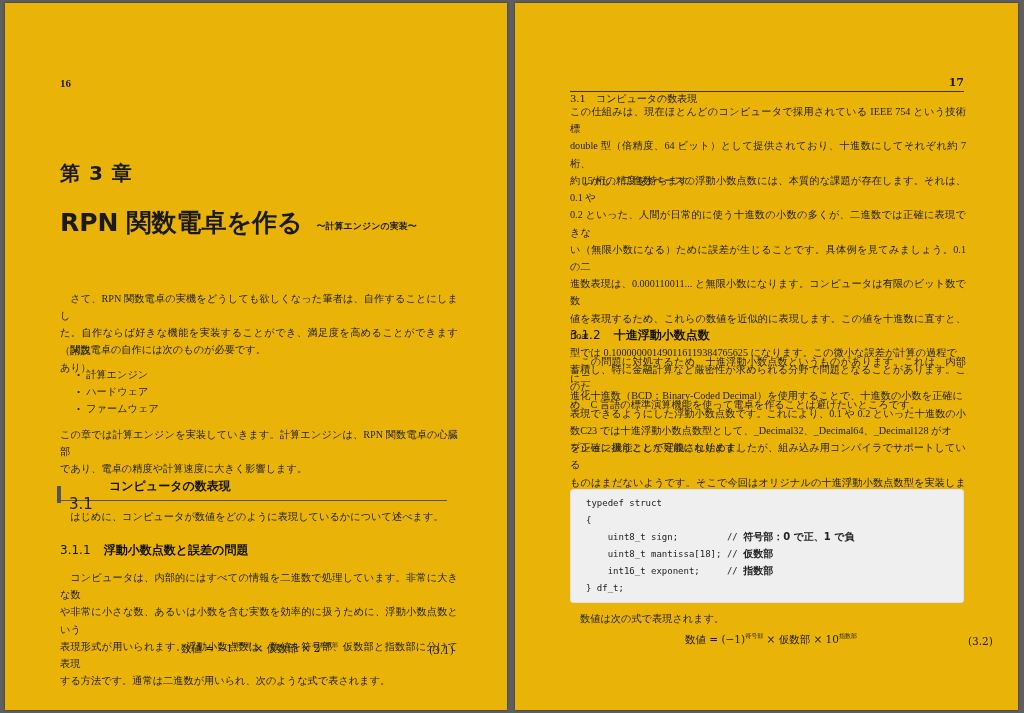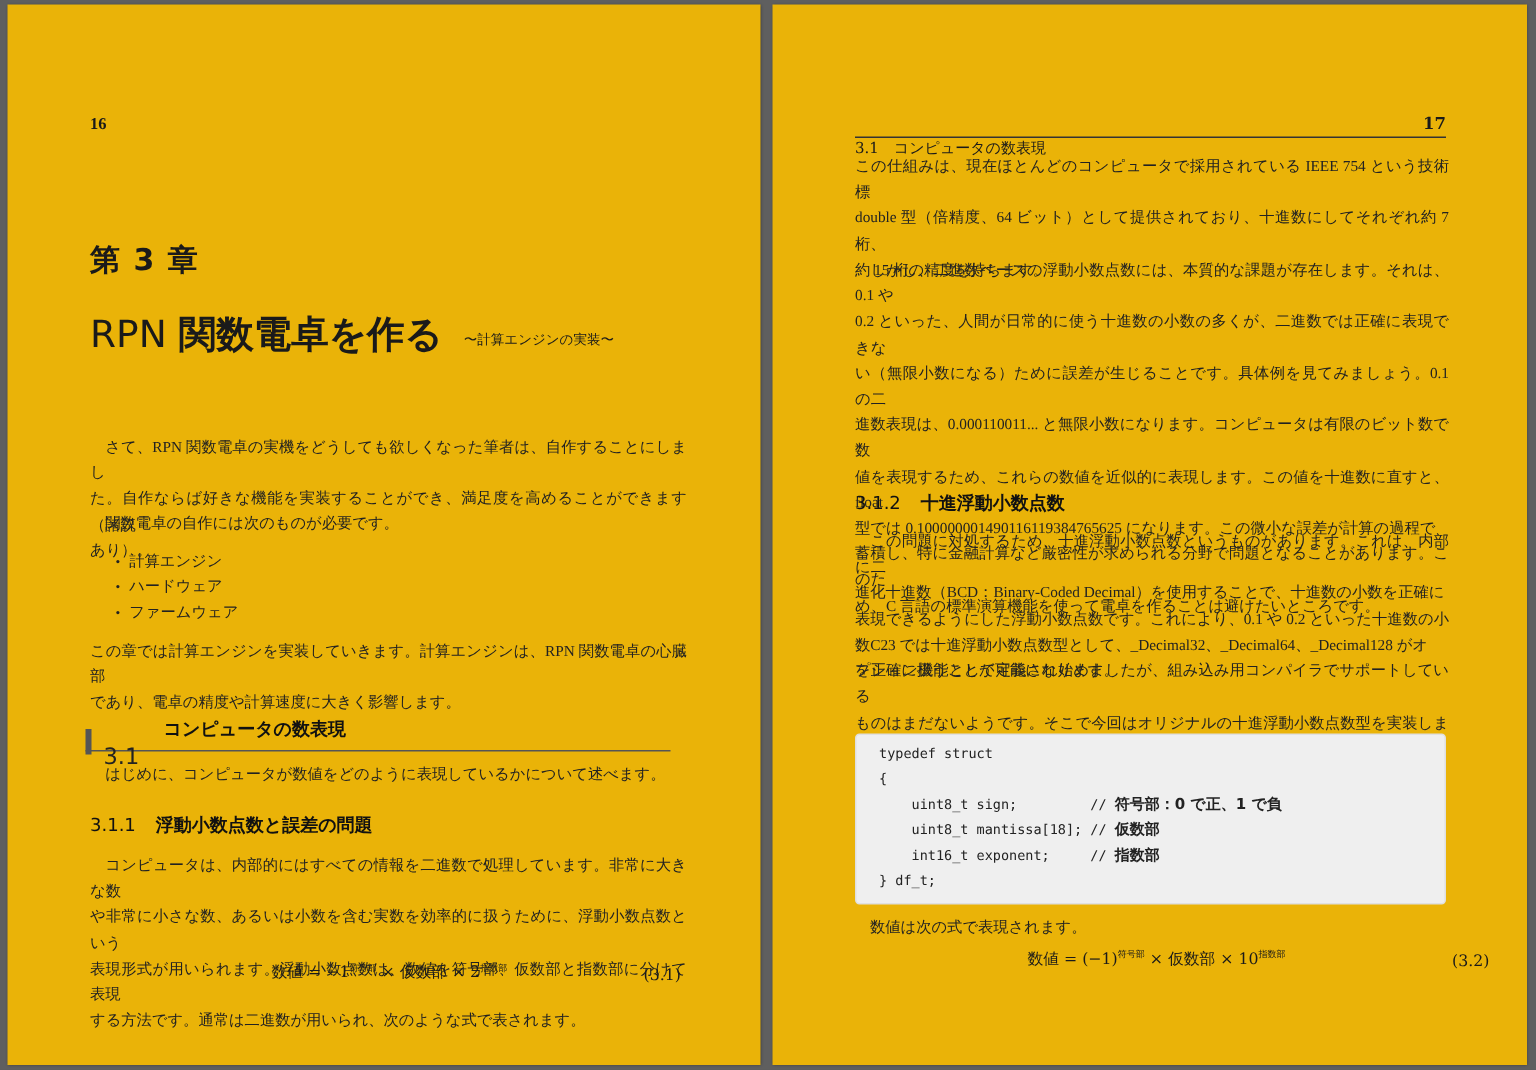--- a/index.html
+++ b/index.html
@@ -40,24 +40,24 @@
     font-family: "DejaVu Sans", sans-serif;
     font-size: 20px; font-weight: bold;
     letter-spacing: 1px;
   }
   .chapter-title {
     left: 55px; top: 203px;
     font-family: "DejaVu Sans", sans-serif;
     font-size: 25px;
     white-space: nowrap;
   }
-  .chapter-title .rpn { font-weight: normal; margin-top: 43px; }
+  .chapter-title .rpn { font-weight: bold; margin-top: 43px; }
   .chapter-title .jp { font-weight: bold; }
   .chapter-sub {
-    font-size: 9px; font-weight: normal;
+    font-size: 9px; font-weight: bold;
     margin-left: 6px;
     vertical-align: 2px;
   }
 
   .body-text {
     font-family: Liberation Serif, serif;
     font-size: 10.2px;
     line-height: 17.2px;
     color: #222;
   }

